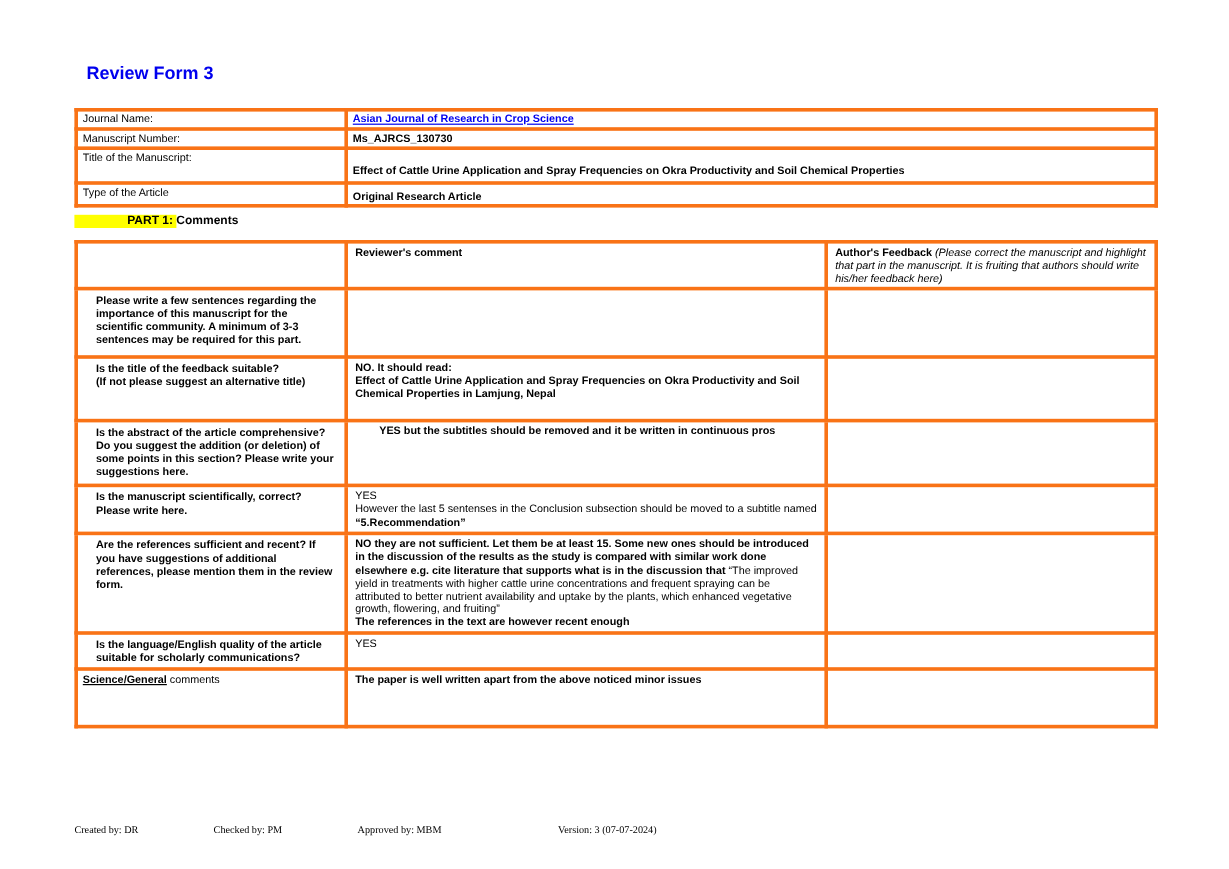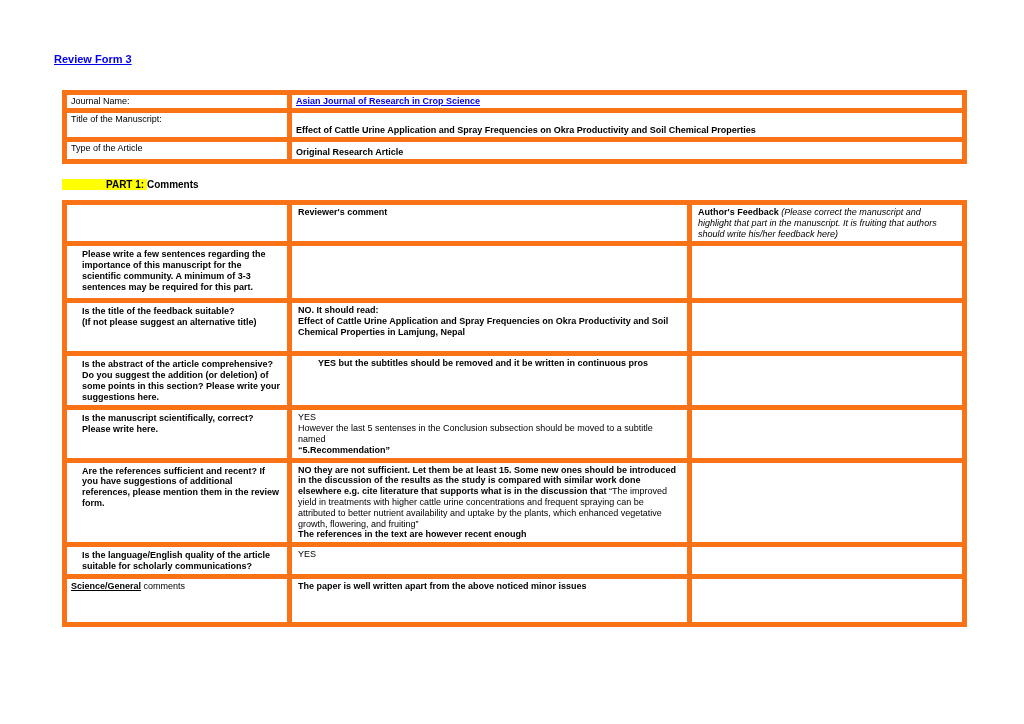--- a/index.html
+++ b/index.html
@@ -4,27 +4,27 @@
 <style>
   * { margin:0; padding:0; box-sizing:border-box; }
   html,body { background:#ffffff; }
   body {
     width:1024px; height:724px; position:relative;
     font-family:"Liberation Sans", sans-serif; color:#000;
   }
   .page { position:absolute; inset:0; background:#fff; }
 
   .doc-title {
-    position:absolute; left:54px; top:53px;
-    font-size:11px; font-weight:bold; color:#0000EE;
-    text-decoration:underline; cursor:pointer;
+    position:absolute; left:72px; top:53px;
+    font-size:15px; font-weight:bold; color:#0000EE;
+    cursor:pointer;
   }
 
   table { border-collapse:collapse; table-layout:fixed; }
-  td { border:5px solid #f97316; font-size:9px; line-height:1.2; vertical-align:top; overflow:hidden; }
+  td { border:3px solid #f97316; font-size:9px; line-height:1.2; vertical-align:top; overflow:hidden; }
 
   
   .info-table { position:absolute; left:62px; top:90px; width:900px; }
   .info-table .col-label { width:225px; }
   .info-table .col-value { width:675px; }
   .info-table td { padding:1px 4px; }
   .info-label { font-weight:normal; }
   .info-value { font-weight:bold; }
   .journal-link { color:#0000EE; font-weight:bold; text-decoration:underline; cursor:pointer; }
   .row-journal td, .row-msnum td { height:13px; }
@@ -78,20 +78,24 @@
 
   <table class="info-table">
     <colgroup>
         <col class="col-label">
         <col class="col-value">
       </colgroup>
     <tbody>
         <tr class="row-journal">
       <td class="info-label">Journal Name:</td>
       <td><span class="journal-link">Asian Journal of Research in Crop Science</span></td>
+    </tr>
+    <tr class="row-msnum">
+      <td class="info-label">Manuscript Number:</td>
+      <td class="info-value">Ms_AJRCS_130730</td>
     </tr>
     <tr class="row-title">
       <td class="info-label">Title of the Manuscript:</td>
       <td class="info-value pt10">Effect of Cattle Urine Application and Spray Frequencies on Okra Productivity and Soil Chemical Properties</td>
     </tr>
     <tr class="row-type">
       <td class="info-label">Type of the Article</td>
       <td class="info-value pt4">Original Research Article</td>
     </tr>
   </tbody>
@@ -175,14 +179,20 @@
         <span class="b u">Science/General</span><span class="n"> comments</span>
       </td>
       <td class="c b">
         <div>The paper is well written apart from the above noticed minor issues</div>
       </td>
       <td class="f"></td>
     </tr>
   </tbody>
     </table>
 
+  <div class="footer">
+    <span class="f-created">Created by: DR</span>
+    <span class="f-checked">Checked by: PM</span>
+    <span class="f-approved">Approved by: MBM</span>
+    <span class="f-version">Version: 3 (07-07-2024)</span>
+  </div>
 
 </div>
 
 </body></html>

